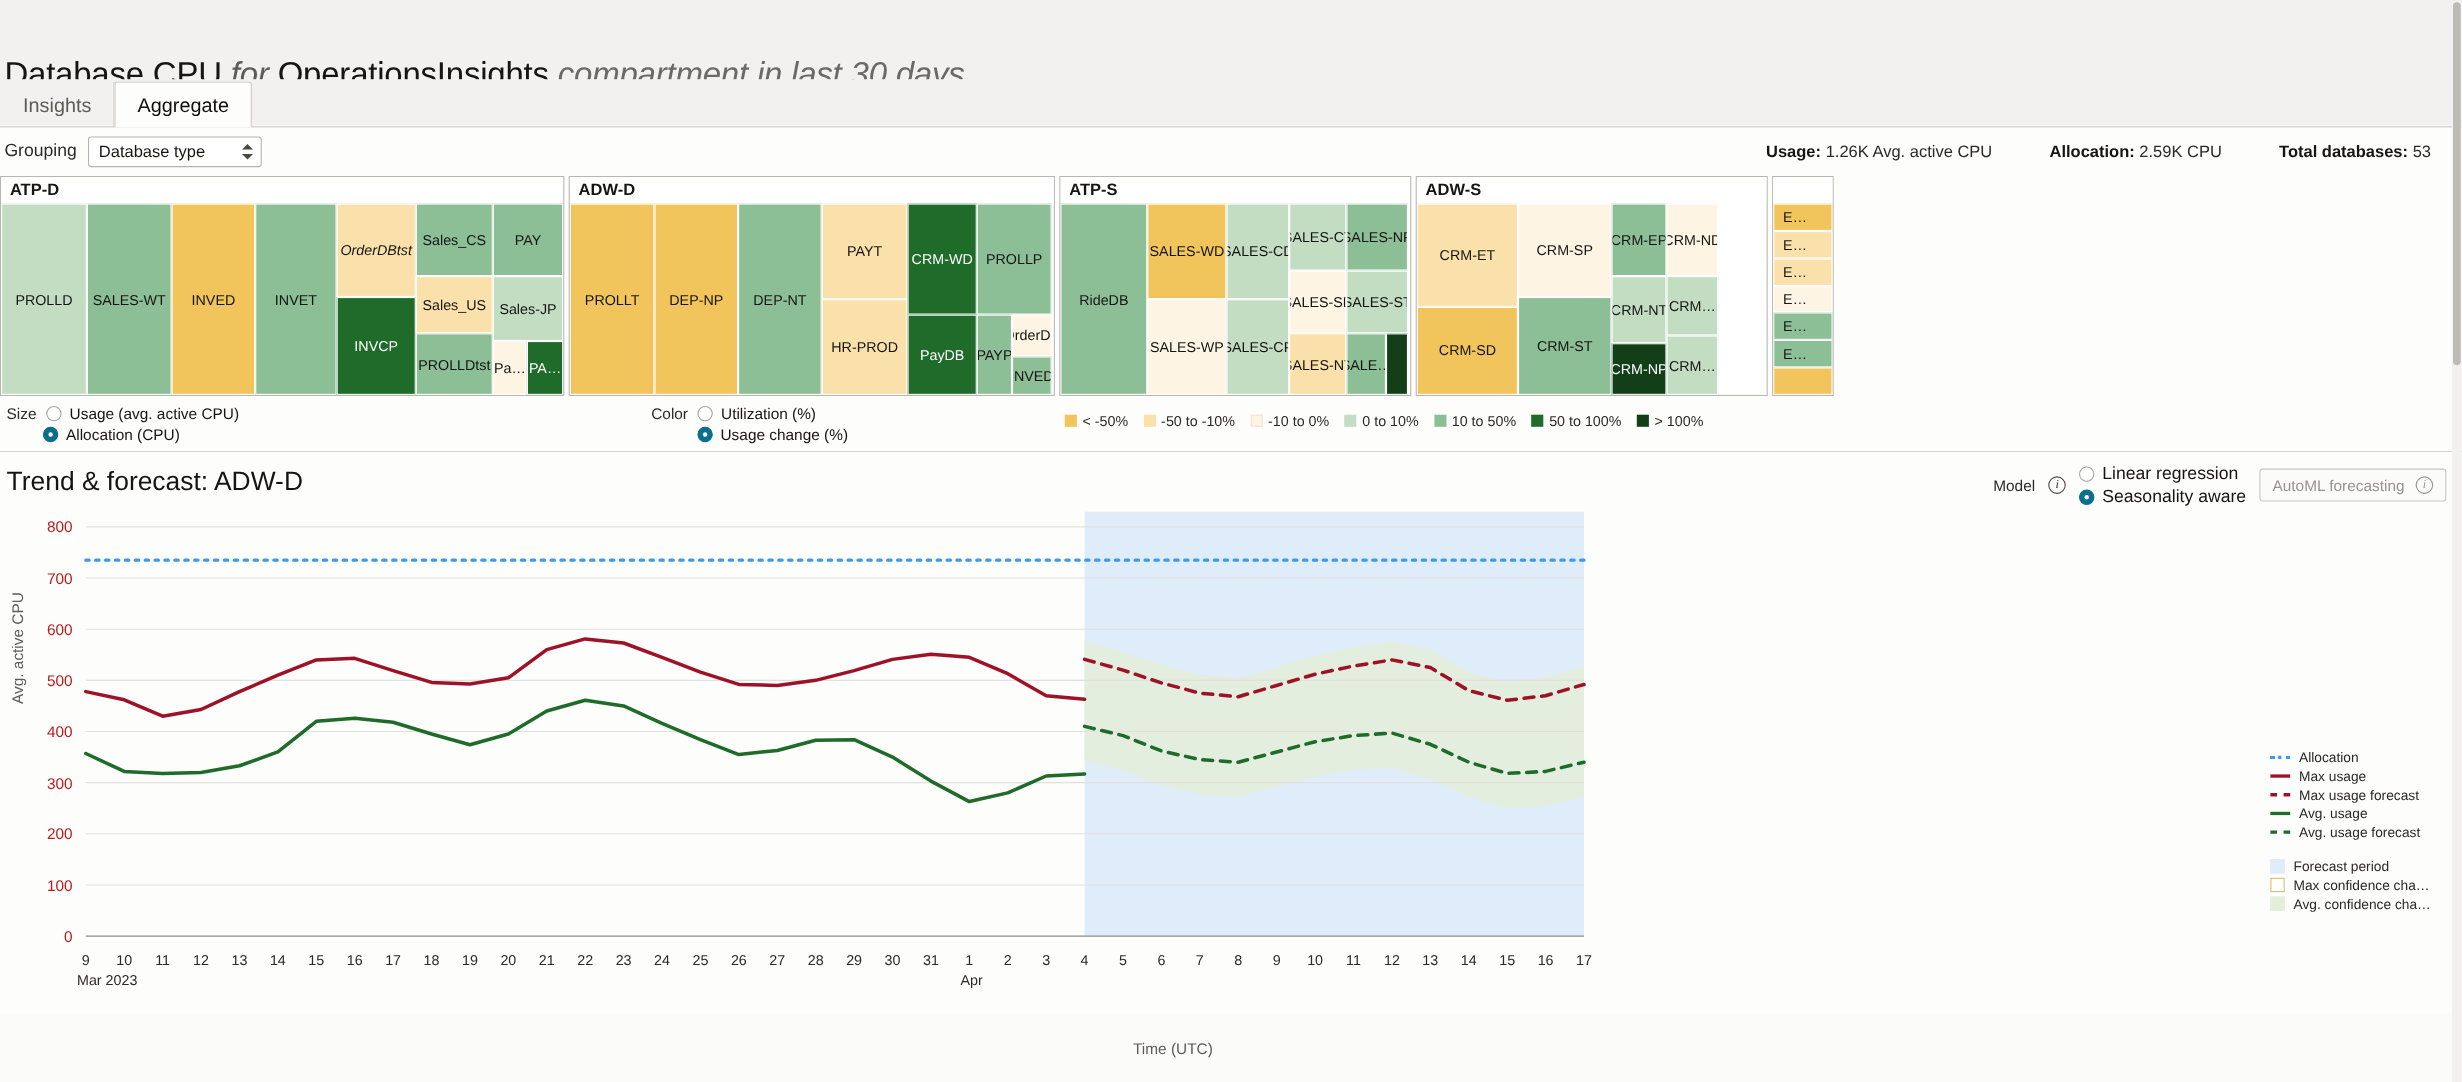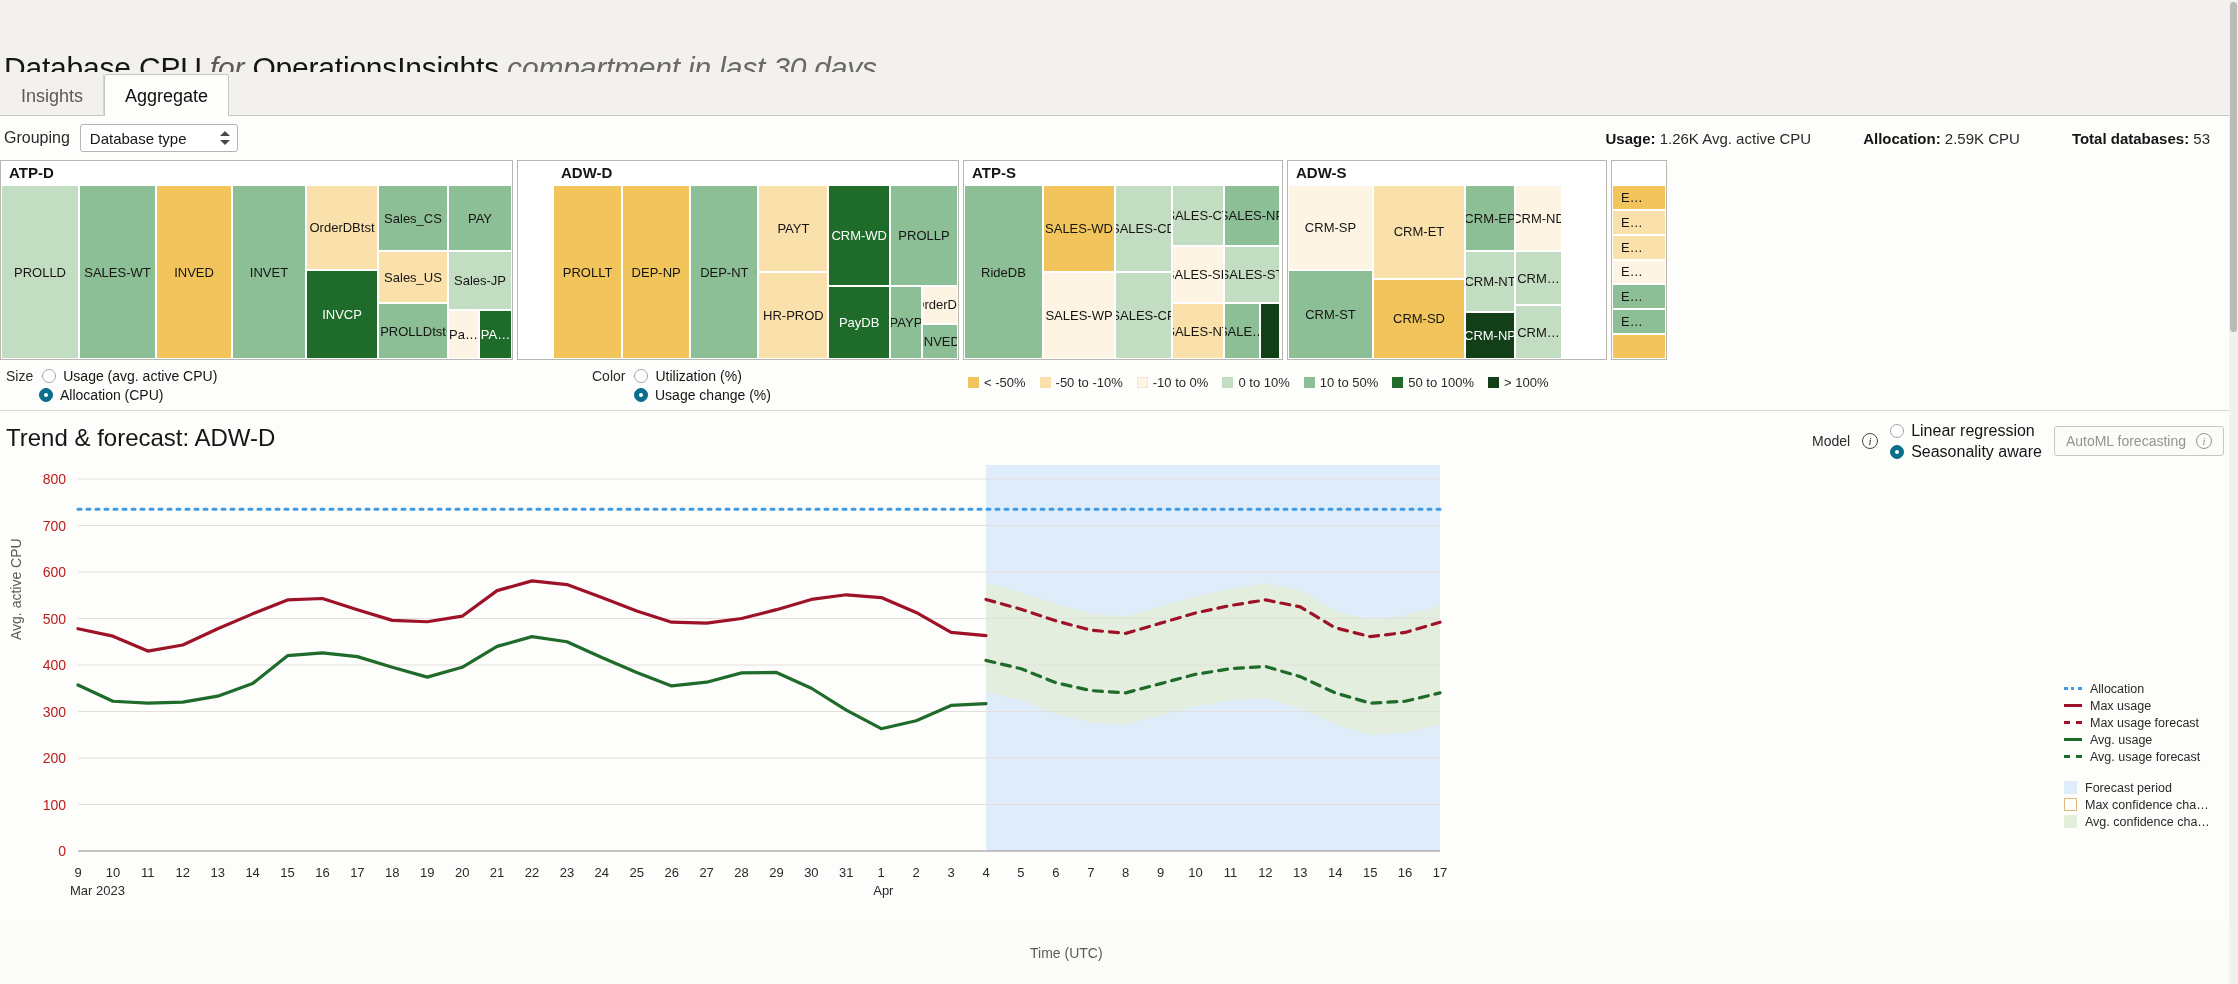--- a/index.html
+++ b/index.html
@@ -258,21 +258,21 @@
           <div class="cell" style="height: 100%; background: rgb(242, 197, 92);">
             <span>INVED</span>
           </div>
         </div>
         <div class="col" style="width: 74px;">
           <div class="cell" style="height: 100%; background: rgb(140, 191, 149);">
             <span>INVET</span>
           </div>
         </div>
         <div class="col" style="width: 72px;">
-          <div class="cell" style="height: 49%; background: rgb(250, 224, 171);">
+          <div class="cell" style="height: 49%; background: rgb(250, 224, 171); font-style: italic;">
             <span>OrderDBtst</span>
           </div>
           <div class="cell c-dark" style="height: 51%; background: rgb(30, 107, 42);">
             <span>INVCP</span>
           </div>
         </div>
         <div class="col" style="width: 70px;">
           <div class="cell" style="height: 38%; background: rgb(140, 191, 149);">
             <span>Sales_CS</span>
           </div>
@@ -294,21 +294,21 @@
             <div class="cell" style="width: 31px; height: 100%; background: rgb(253, 244, 227);">
               <span>Pa…</span>
             </div>
             <div class="cell c-dark" style="width: 33px; height: 100%; background: rgb(30, 107, 42);">
               <span>PA…</span>
             </div>
           </div>
         </div>
       </div>
     </div>
-    <div class="group" style="width: 442px; padding-left: 35px;">
+    <div class="group" style="width: 442px;">
       <div class="group-title">ADW-D</div>
       <div class="group-body">
         <div class="col" style="width: 77px;">
           <div class="cell" style="height: 100%; background: rgb(242, 197, 92);">
             <span>PROLLT</span>
           </div>
         </div>
         <div class="col" style="width: 76px;">
           <div class="cell" style="height: 100%; background: rgb(242, 197, 92);">
             <span>DEP-NP</span>
@@ -404,34 +404,34 @@
             <div class="cell c-dark" style="width: 20px; height: 100%; background: rgb(18, 63, 24);">
               <span></span>
             </div>
           </div>
         </div>
       </div>
     </div>
     <div class="group" style="width: 320px;">
       <div class="group-title">ADW-S</div>
       <div class="group-body">
+        <div class="col" style="width: 92px;">
+          <div class="cell" style="height: 54%; background: rgb(250, 224, 171);">
+            <span>CRM-ET</span>
+          </div>
+          <div class="cell" style="height: 46%; background: rgb(242, 197, 92);">
+            <span>CRM-SD</span>
+          </div>
+        </div>
         <div class="col" style="width: 85px;">
           <div class="cell" style="height: 49%; background: rgb(253, 244, 227);">
             <span>CRM-SP</span>
           </div>
           <div class="cell" style="height: 51%; background: rgb(140, 191, 149);">
             <span>CRM-ST</span>
-          </div>
-        </div>
-        <div class="col" style="width: 92px;">
-          <div class="cell" style="height: 54%; background: rgb(250, 224, 171);">
-            <span>CRM-ET</span>
-          </div>
-          <div class="cell" style="height: 46%; background: rgb(242, 197, 92);">
-            <span>CRM-SD</span>
           </div>
         </div>
         <div class="col" style="width: 50px;">
           <div class="cell" style="height: 38%; background: rgb(140, 191, 149);">
             <span>CRM-EP</span>
           </div>
           <div class="cell" style="height: 35%; background: rgb(195, 221, 195);">
             <span>CRM-NT</span>
           </div>
           <div class="cell c-dark" style="height: 27%; background: rgb(18, 63, 24);">

